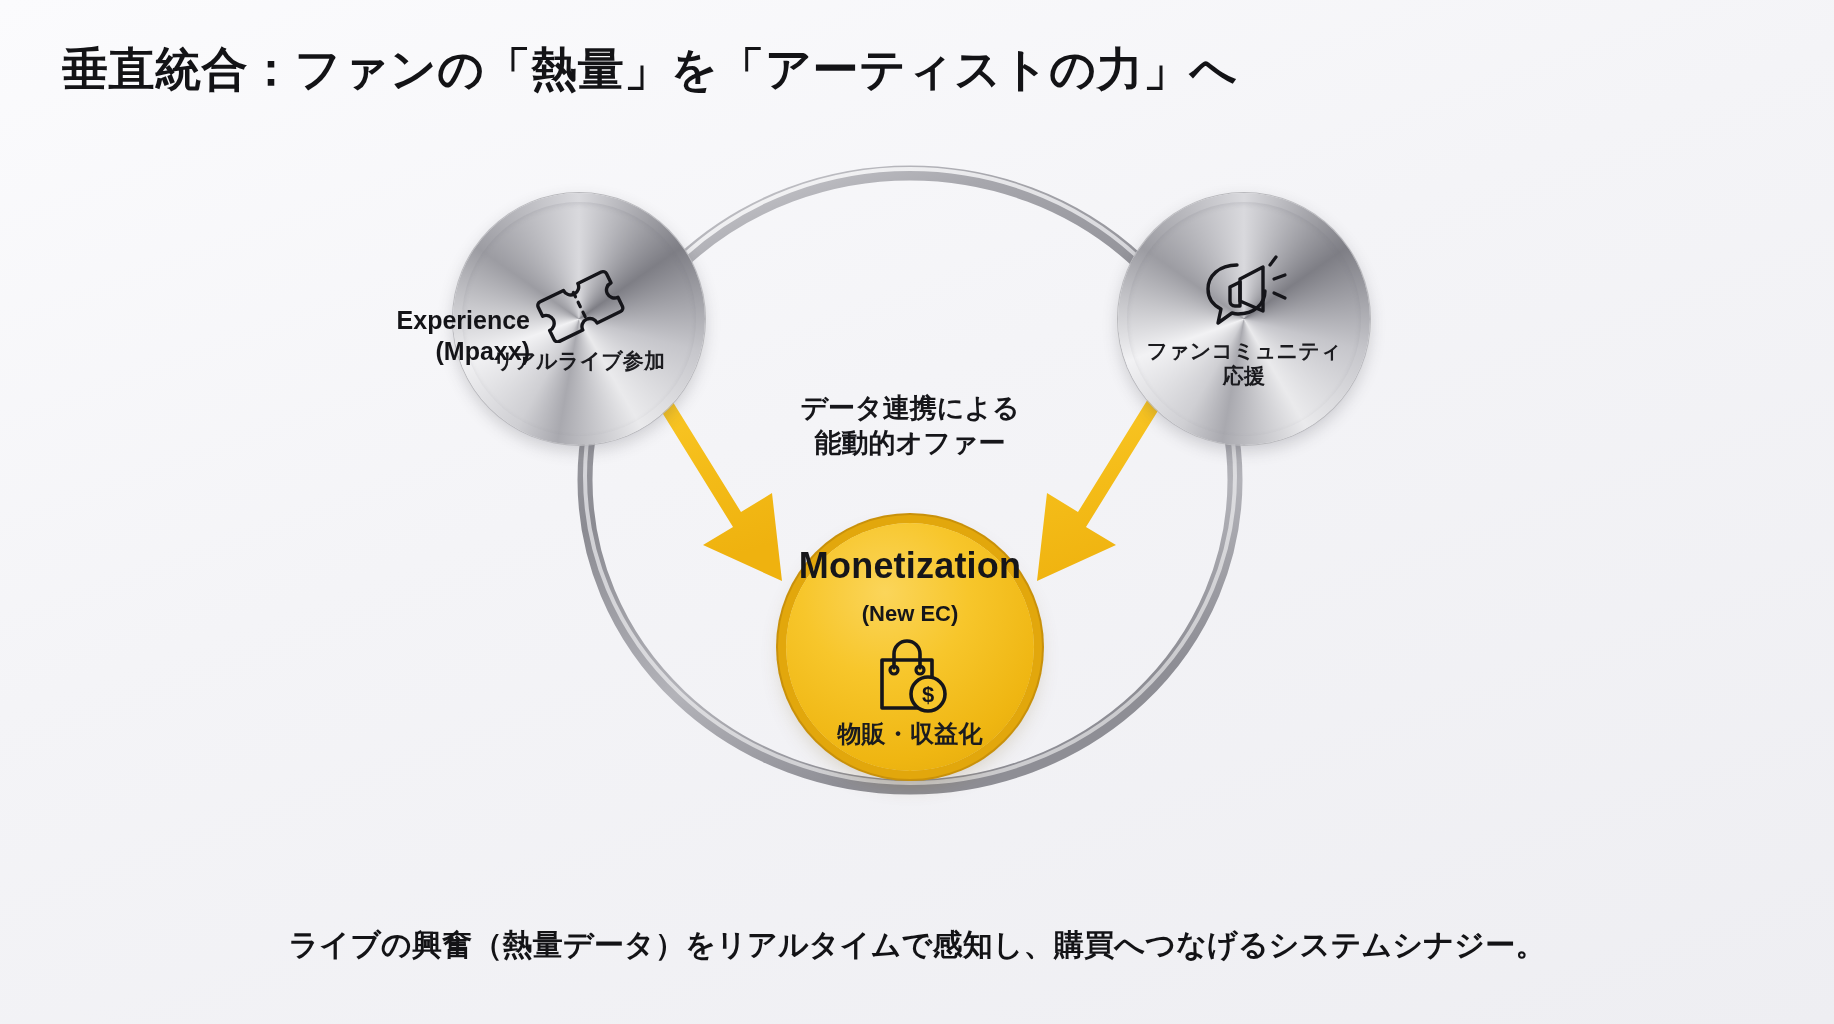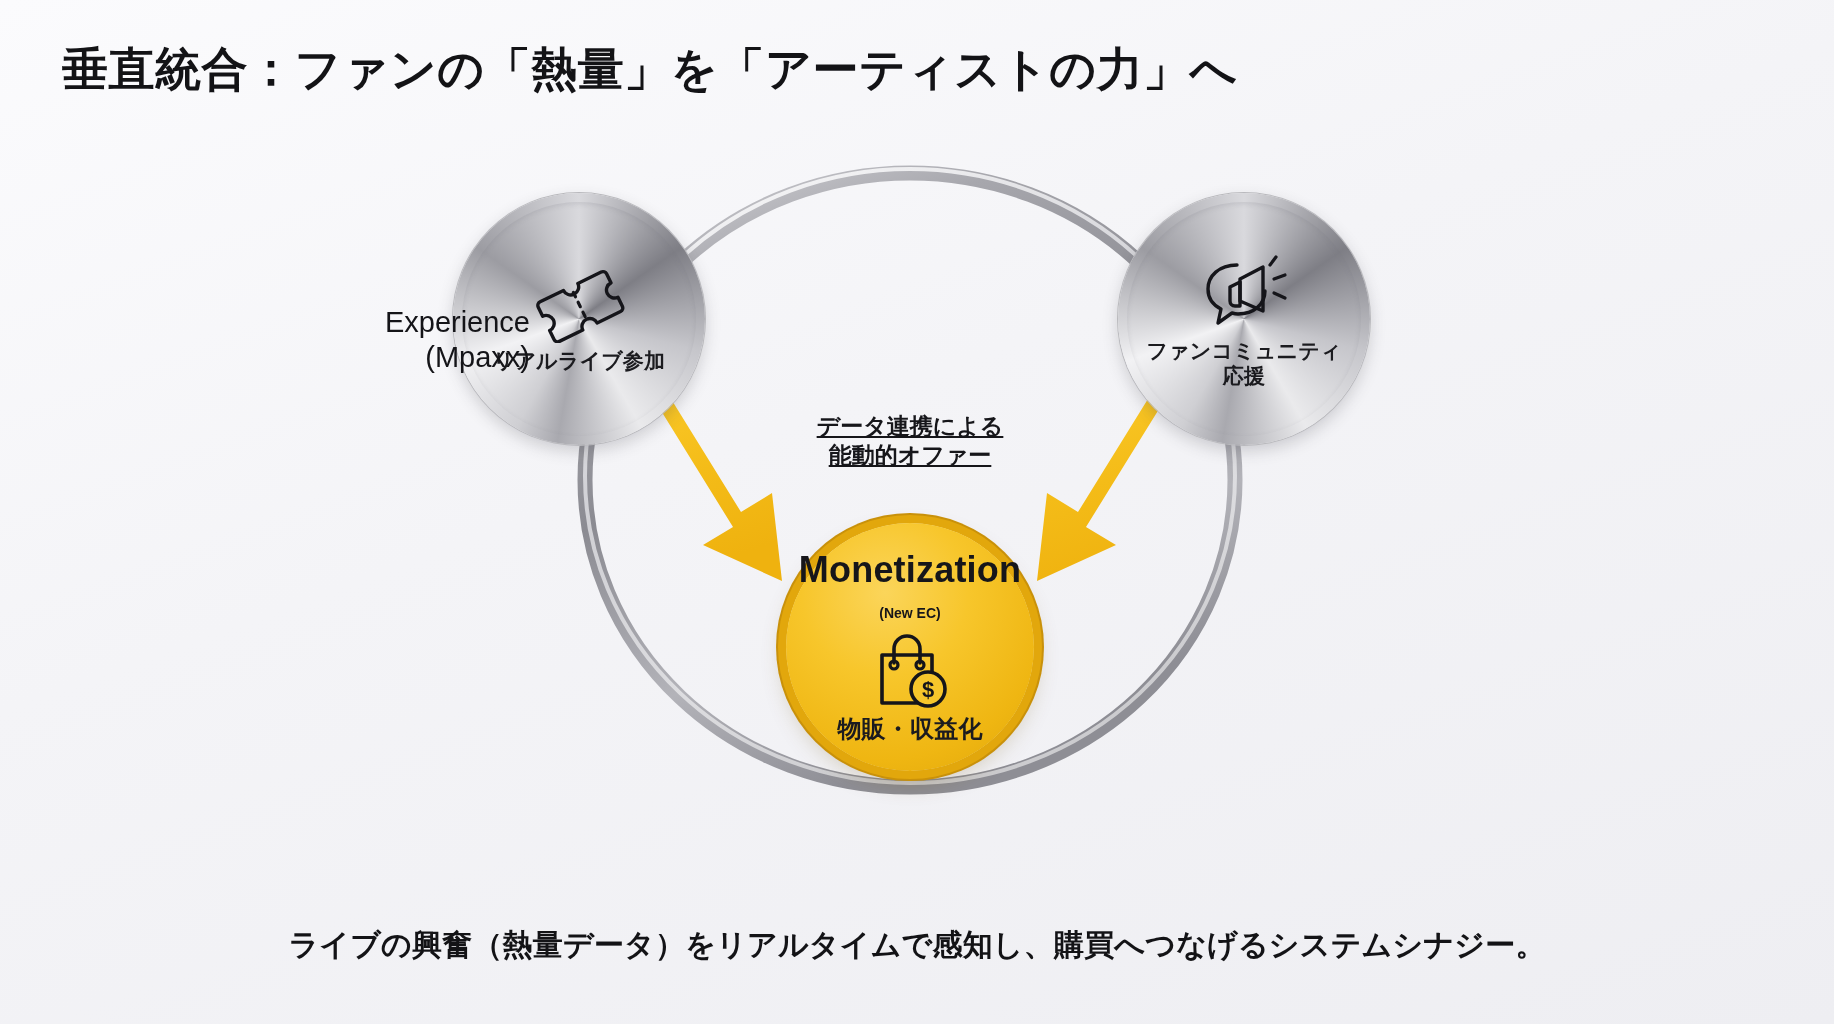--- a/index.html
+++ b/index.html
@@ -148,54 +148,53 @@
     letter-spacing: 0.2px;
   }
   .gold .node-title {
     font-size: 36px;
     font-weight: 700;
     color: #16161a;
     line-height: 1.1;
     letter-spacing: 0.2px;
   }
   .gold .node-sub {
-    font-size: 14px;
+    font-size: 22px;
     font-weight: 700;
     color: #16161a;
     line-height: 1.1;
     margin-top: 16px;
   }
   .gold .node-icon { margin-top: 10px; margin-bottom: 4px; }
   .gold .node-caption { font-size: 24px; }
 
   
   .side-label {
     position: absolute;
     z-index: 6;
-    font-size: 29px;
-    font-weight: 400;
+    font-size: 25px;
+    font-weight: 700;
     color: #141418;
     line-height: 1.22;
   }
   #label-left  { left: 340px; top: 155px; width: 190px; text-align: right; }
   #label-right { left: 1353px; top: 155px; width: 240px; text-align: left; }
 
   
   #arrow-caption {
     position: absolute;
     z-index: 6;
     left: 780px;
-    top: 262px;
+    top: 241px;
     width: 260px;
     text-align: center;
-    font-size: 23px;
+    font-size: 27px;
     font-weight: 700;
     color: #16161a;
     line-height: 1.28;
-    text-decoration: underline;
   }
 
   
   .footer {
     position: absolute;
     left: 0;
     top: 925px;
     width: 1834px;
     text-align: center;
     font-size: 30px;

